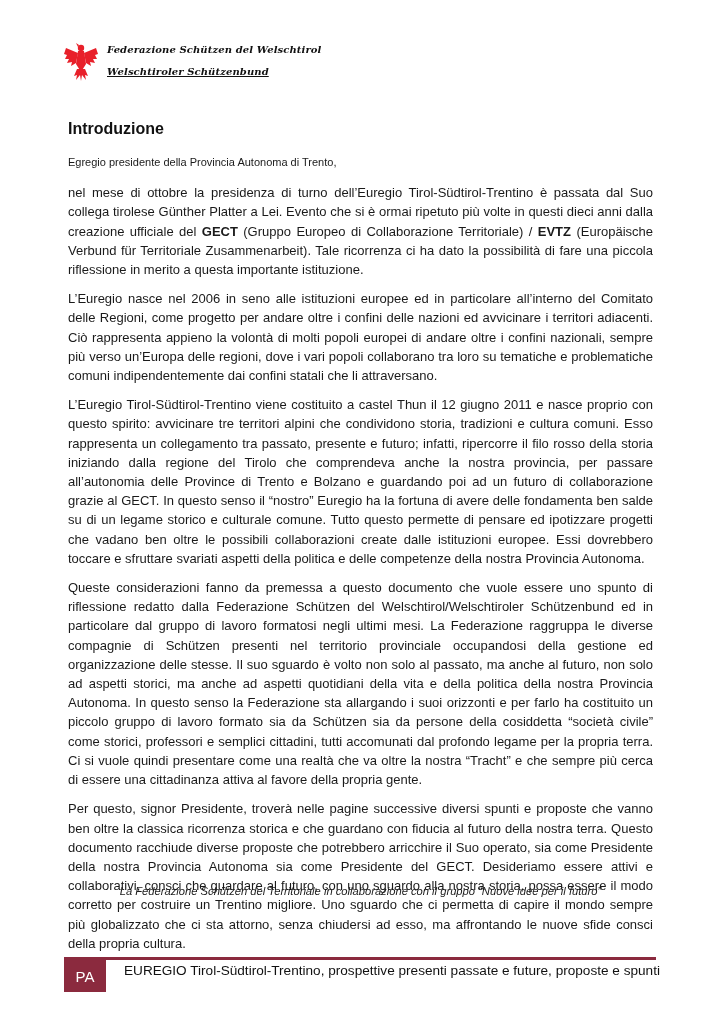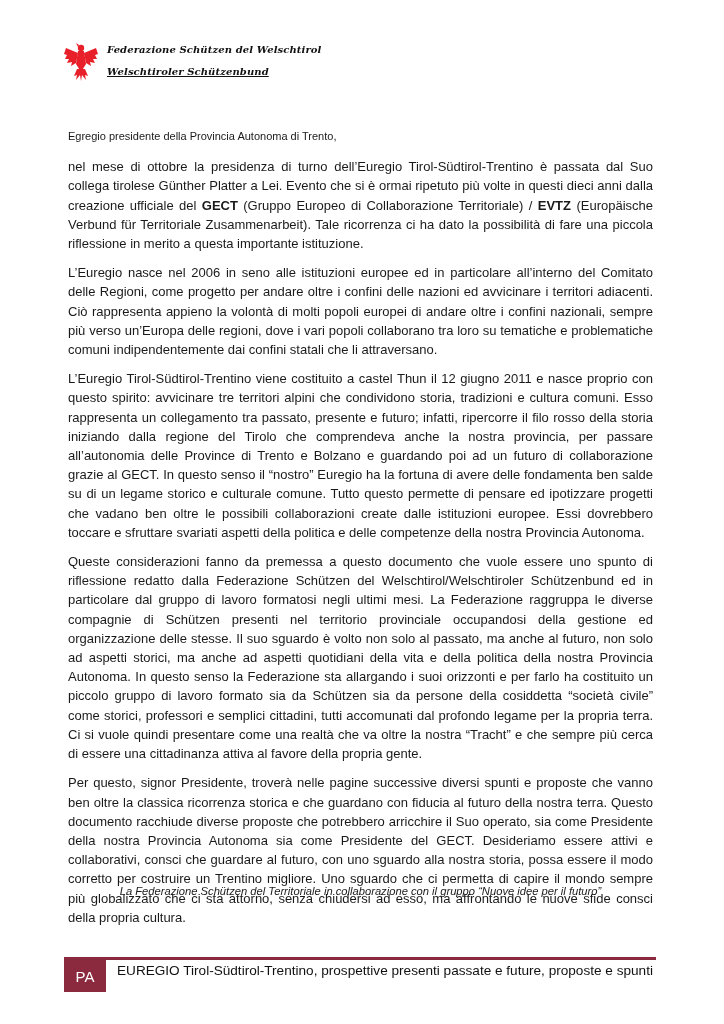--- a/index.html
+++ b/index.html
@@ -14,41 +14,42 @@
     .content { position: absolute; left: 68px; top: 119px; width: 585px; }
     h1.title { margin: 0 0 14px 0; font-size: 16px; font-weight: bold; color: #111; line-height: 20px; }
     p.para { margin: 0 0 10px 0; font-size: 13px; line-height: 19.2px; text-align: justify; color: #1a1a1a; }
     p.salutation { margin: 8px 0 11px 0; font-size: 11px; line-height: 19.2px; }
     p.para strong { font-weight: bold; }
     .signature { position: absolute; left: 68px; top: 885px; width: 585px; text-align: center;
                  font-style: italic; font-size: 11.2px; color: #1a1a1a; }
     .footer-rule { position: absolute; left: 64px; top: 957px; width: 592px; height: 3px; background: #8b2a3e; }
     .footer-badge { position: absolute; left: 64px; top: 957px; width: 42px; height: 35px; background: #8b2a3e;
                     color: #ffffff; font-size: 15px; display: flex; align-items: center; justify-content: center; padding-top: 3px; box-sizing: border-box; }
-    .footer-text { position: absolute; left: 117px; top: 963px; font-size: 13.6px; color: #111; white-space: nowrap; }
+    .footer-text { position: absolute; left: 124px; top: 963px; font-size: 13.6px; color: #111; white-space: nowrap; }
   </style>
 </head>
 <body>
 
 <div class="header">
   <svg class="eagle" viewBox="0 0 34 40">
     <g fill="#e8202a">
       <circle cx="17" cy="6" r="3.2"></circle>
       <path d="M15 3 L12 1 L14 5 Z"></path>
       <path d="M14 9 L20 9 L22 22 L17 30 L12 22 Z"></path>
       <path d="M14 11 L2 6 L0 12 L3 13 L1 17 L5 17 L3 21 L8 20 L7 24 L12 21 Z"></path>
       <path d="M20 11 L32 6 L34 12 L31 13 L33 17 L29 17 L31 21 L26 20 L27 24 L22 21 Z"></path>
       <path d="M13 27 L10 34 L13 33 L12 38 L16 33 L17 39 L18 33 L22 38 L21 33 L24 34 L21 27 Z"></path>
     </g>
   </svg>
   <div class="org-line l1">Federazione Schützen del Welschtirol</div>
   <div class="org-line l2">Welschtiroler Schützenbund</div>
 </div>
 
 <div class="content">
+  <h1 class="title">Introduzione</h1>
   <p class="salutation">Egregio presidente della Provincia Autonoma di Trento,</p>
   <p class="para"><span>nel mese di ottobre la presidenza di turno dell’Euregio Tirol-Südtirol-Trentino è passata dal Suo collega tirolese Günther Platter a Lei. Evento che si è ormai ripetuto più volte in questi dieci anni dalla creazione ufficiale del </span><strong>GECT</strong><span> (Gruppo Europeo di Collaborazione Territoriale) / </span><strong>EVTZ</strong><span> (Europäische Verbund für Territoriale Zusammenarbeit). Tale ricorrenza ci ha dato la possibilità di fare una piccola riflessione in merito a questa importante istituzione.</span></p>
   <p class="para">L’Euregio nasce nel 2006 in seno alle istituzioni europee ed in particolare all’interno del Comitato delle Regioni, come progetto per andare oltre i confini delle nazioni ed avvicinare i territori adiacenti. Ciò rappresenta appieno la volontà di molti popoli europei di andare oltre i confini nazionali, sempre più verso un’Europa delle regioni, dove i vari popoli collaborano tra loro su tematiche e problematiche comuni indipendentemente dai confini statali che li attraversano.</p>
   <p class="para">L’Euregio Tirol-Südtirol-Trentino viene costituito a castel Thun il 12 giugno 2011 e nasce proprio con questo spirito: avvicinare tre territori alpini che condividono storia, tradizioni e cultura comuni. Esso rappresenta un collegamento tra passato, presente e futuro; infatti, ripercorre il filo rosso della storia iniziando dalla regione del Tirolo che comprendeva anche la nostra provincia, per passare all’autonomia delle Province di Trento e Bolzano e guardando poi ad un futuro di collaborazione grazie al GECT. In questo senso il “nostro” Euregio ha la fortuna di avere delle fondamenta ben salde su di un legame storico e culturale comune. Tutto questo permette di pensare ed ipotizzare progetti che vadano ben oltre le possibili collaborazioni create dalle istituzioni europee. Essi dovrebbero toccare e sfruttare svariati aspetti della politica e delle competenze della nostra Provincia Autonoma.</p>
   <p class="para">Queste considerazioni fanno da premessa a questo documento che vuole essere uno spunto di riflessione redatto dalla Federazione Schützen del Welschtirol/Welschtiroler Schützenbund ed in particolare dal gruppo di lavoro formatosi negli ultimi mesi. La Federazione raggruppa le diverse compagnie di Schützen presenti nel territorio provinciale occupandosi della gestione ed organizzazione delle stesse. Il suo sguardo è volto non solo al passato, ma anche al futuro, non solo ad aspetti storici, ma anche ad aspetti quotidiani della vita e della politica della nostra Provincia Autonoma. In questo senso la Federazione sta allargando i suoi orizzonti e per farlo ha costituito un piccolo gruppo di lavoro formato sia da Schützen sia da persone della cosiddetta “società civile” come storici, professori e semplici cittadini, tutti accomunati dal profondo legame per la propria terra. Ci si vuole quindi presentare come una realtà che va oltre la nostra “Tracht” e che sempre più cerca di essere una cittadinanza attiva al favore della propria gente.</p>
   <p class="para">Per questo, signor Presidente, troverà nelle pagine successive diversi spunti e proposte che vanno ben oltre la classica ricorrenza storica e che guardano con fiducia al futuro della nostra terra. Questo documento racchiude diverse proposte che potrebbero arricchire il Suo operato, sia come Presidente della nostra Provincia Autonoma sia come Presidente del GECT. Desideriamo essere attivi e collaborativi, consci che guardare al futuro, con uno sguardo alla nostra storia, possa essere il modo corretto per costruire un Trentino migliore. Uno sguardo che ci permetta di capire il mondo sempre più globalizzato che ci sta attorno, senza chiudersi ad esso, ma affrontando le nuove sfide consci della propria cultura.</p>
 </div>
 
 <div class="signature">La Federazione Schützen del Territoriale in collaborazione con il gruppo “Nuove idee per il futuro”</div>
 

